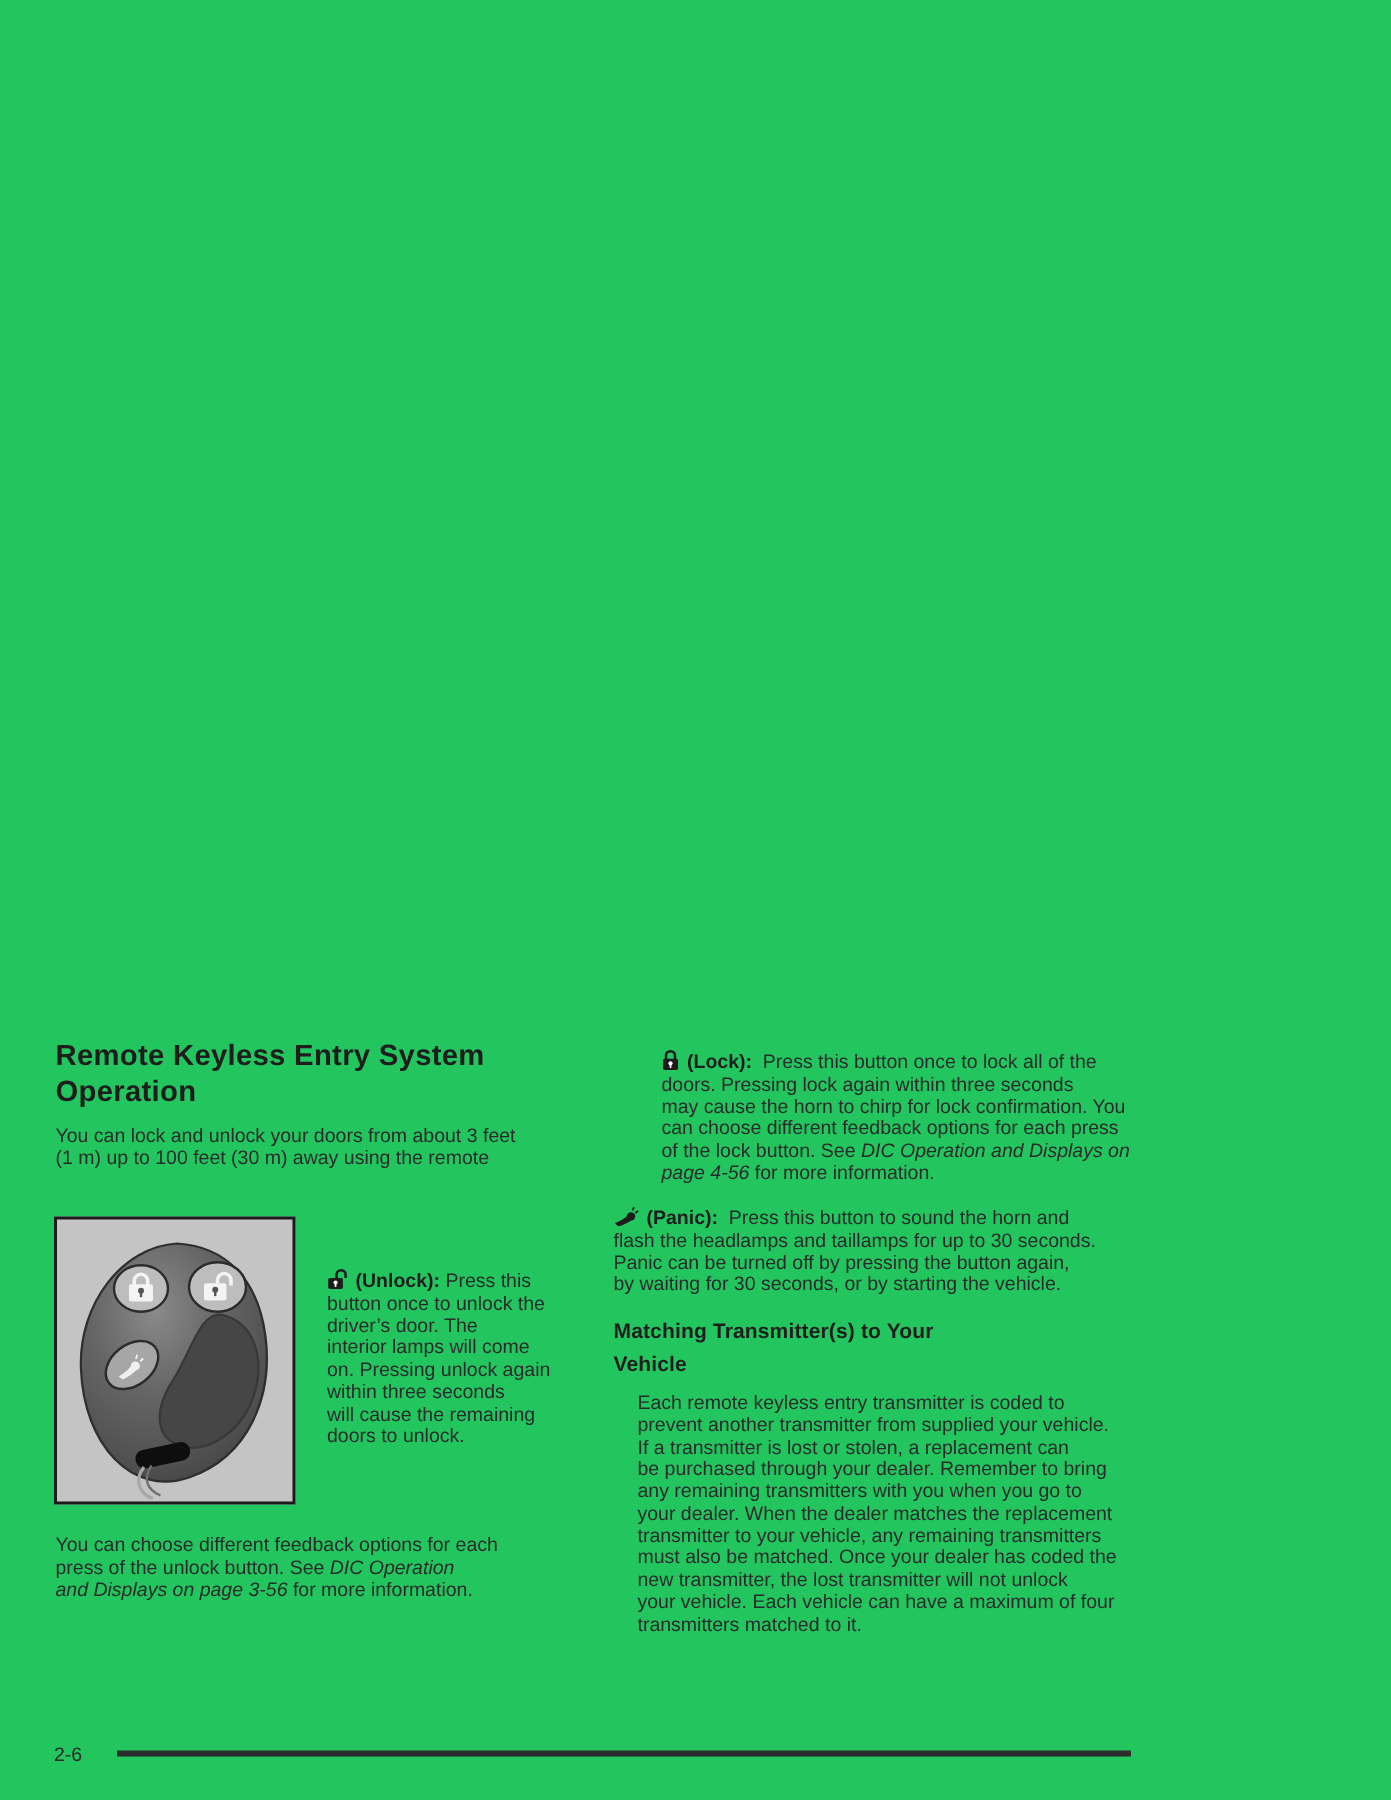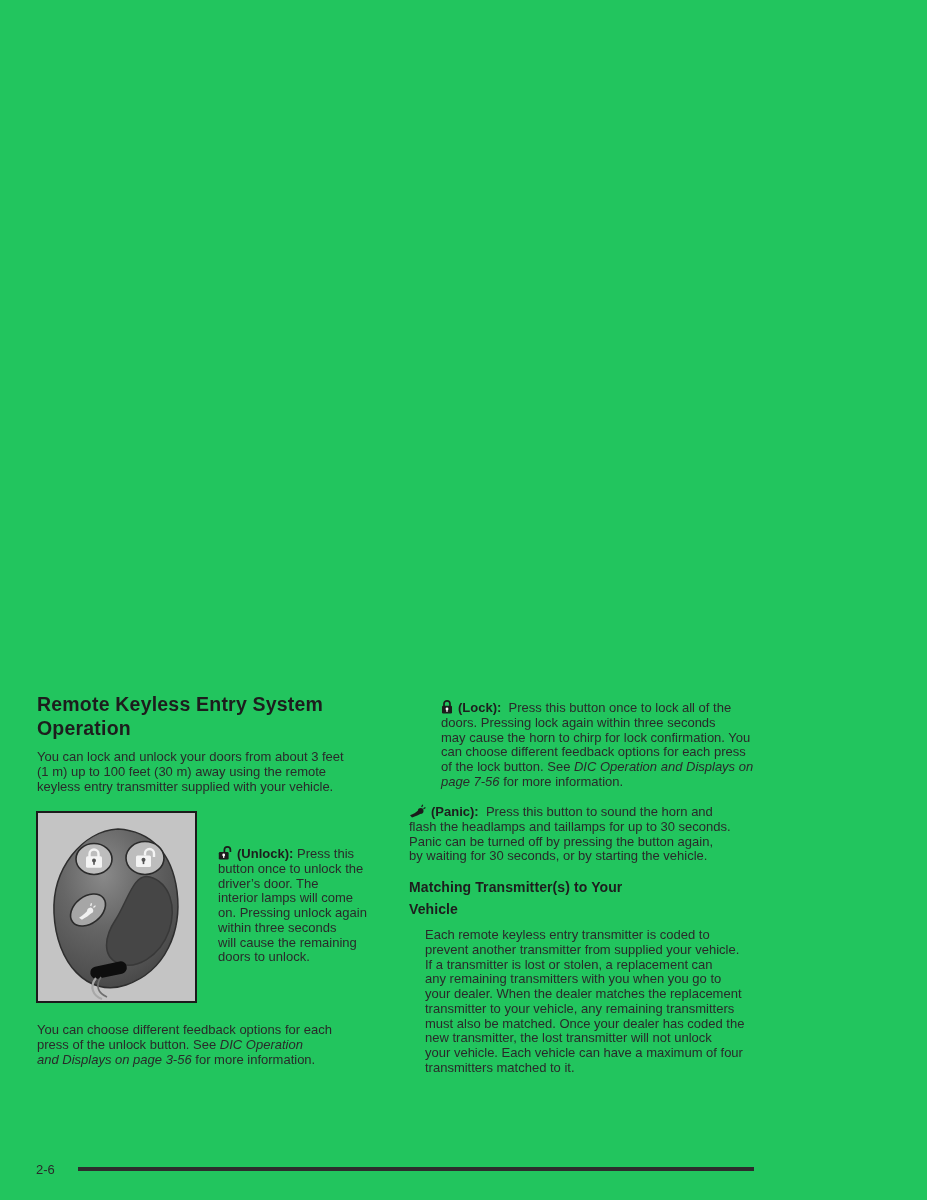--- a/index.html
+++ b/index.html
@@ -40,21 +40,20 @@
 <div class="page">
 
   <div class="h1">
     <div class="ln">Remote Keyless Entry System</div>
     <div class="ln">Operation</div>
   </div>
 
   <div class="para body-text p1">
     <div class="ln">You can lock and unlock your doors from about 3 feet</div>
     <div class="ln">(1 m) up to 100 feet (30 m) away using the remote</div>
-    <div class="ln">keyless entry transmitter supplied with your vehicle.</div>
   </div>
 
   <div class="img-box">
     <svg width="157" height="188" viewBox="0 0 157 188">
       <defs>
         <radialGradient id="fobg" cx="40%" cy="28%" r="85%">
           <stop offset="0%" stop-color="#8a8a8a"></stop>
           <stop offset="40%" stop-color="#666666"></stop>
           <stop offset="75%" stop-color="#515151"></stop>
           <stop offset="100%" stop-color="#3c3c3c"></stop>
@@ -129,21 +128,21 @@
         <path d="M3,7 V4.8 a3,3 0 0 1 6,0 V7" fill="none" stroke="#1c1c1c" stroke-width="1.7"></path>
         <rect x="1" y="6.8" width="10" height="7.6" rx="1.2" fill="#1c1c1c"></rect>
         <circle cx="6" cy="9.9" r="1.4" fill="#ffffff"></circle>
         <rect x="5.4" y="10.4" width="1.2" height="2.5" fill="#ffffff"></rect>
       </svg><span class="bld">(Lock):</span><span>&nbsp;&nbsp;Press this button once to lock all of the</span>
     </div>
     <div class="ln">doors. Pressing lock again within three seconds</div>
     <div class="ln">may cause the horn to chirp for lock confirmation. You</div>
     <div class="ln">can choose different feedback options for each press</div>
     <div class="ln"><span>of the lock button. See </span><span class="it">DIC Operation and Displays on</span></div>
-    <div class="ln"><span class="it">page 7-56</span><span> for more information.</span></div>
+    <div class="ln"><span class="it">page 4-56</span><span> for more information.</span></div>
   </div>
 
   <div class="para body-text panicp">
     <div class="ln">
       <svg class="ticon" width="17" height="14" viewBox="0 0 17 14">
         <path d="M1,11.3 C4.4,10.1 7.6,8.2 10.2,5.6 L13,8.6 C10.2,11 6.6,12.6 3,13.5 Z" fill="#1c1c1c"></path>
         <circle cx="11.7" cy="6.9" r="2.8" fill="#1c1c1c"></circle>
         <line x1="12.7" y1="2.9" x2="13.7" y2="0.8" stroke="#1c1c1c" stroke-width="1.2"></line>
         <line x1="14.5" y1="4.7" x2="16.4" y2="3.4" stroke="#1c1c1c" stroke-width="1.2"></line>
       </svg><span class="bld">(Panic):</span><span>&nbsp;&nbsp;Press this button to sound the horn and</span>
@@ -155,20 +154,21 @@
 
   <div class="h2">
     <div class="ln">Matching Transmitter(s) to Your</div>
     <div class="ln">Vehicle</div>
   </div>
 
   <div class="para body-text p3">
     <div class="ln">Each remote keyless entry transmitter is coded to</div>
     <div class="ln">prevent another transmitter from supplied your vehicle.</div>
     <div class="ln">If a transmitter is lost or stolen, a replacement can</div>
+    <div class="ln">be purchased through your dealer. Remember to bring</div>
     <div class="ln">any remaining transmitters with you when you go to</div>
     <div class="ln">your dealer. When the dealer matches the replacement</div>
     <div class="ln">transmitter to your vehicle, any remaining transmitters</div>
     <div class="ln">must also be matched. Once your dealer has coded the</div>
     <div class="ln">new transmitter, the lost transmitter will not unlock</div>
     <div class="ln">your vehicle. Each vehicle can have a maximum of four</div>
     <div class="ln">transmitters matched to it.</div>
   </div>
 
   <div class="pagenum">2-6</div>

